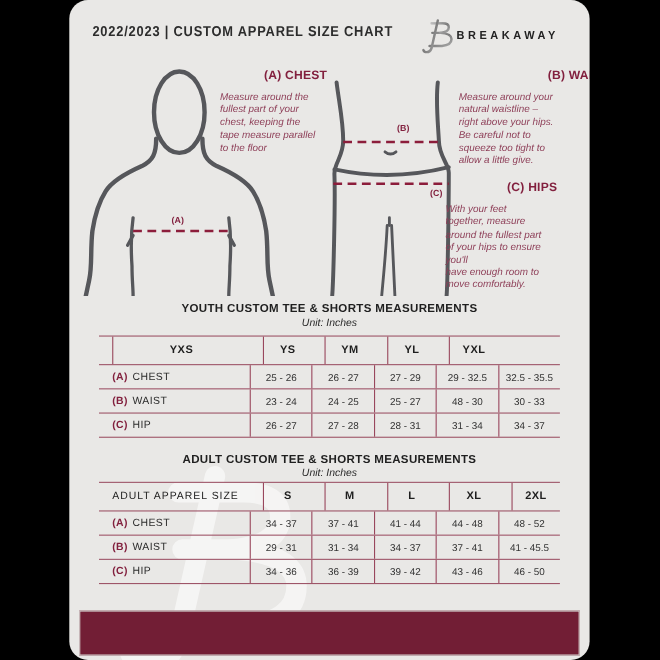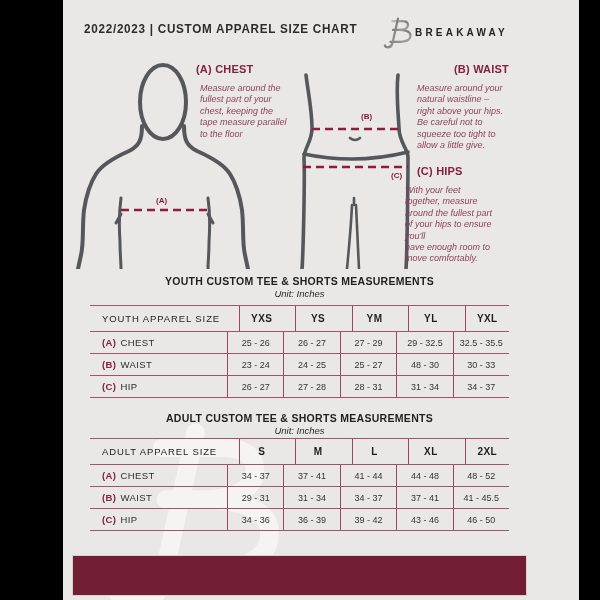--- a/index.html
+++ b/index.html
@@ -1,30 +1,30 @@
 <!DOCTYPE html>
 <html><head>
 <meta charset="utf-8">
 <style>
   * { margin:0; padding:0; box-sizing:border-box; }
   html,body { width:600px; height:600px; }
   body { background:#000; font-family:"Liberation Sans", sans-serif; position:relative; overflow:hidden; }
 
-  .stage { position:absolute; left:63px; top:0; width:516px; height:600px; background:#e9e8e6; overflow:hidden; }
+  .stage { position:absolute; left:63px; top:0; width:473px; height:600px; background:#e9e8e6; overflow:hidden;border-radius:17px; }
 
   
   .hdr-title { position:absolute; left:21px; top:21px; font-size:13px; font-weight:bold; color:#2c2c2c;
                letter-spacing:0.8px; transform:scaleX(0.9); transform-origin:left center; white-space:nowrap; }
   .logo { position:absolute; left:320px; top:15px; }
   .brand { position:absolute; left:352px; top:26px; font-size:10.5px; font-weight:bold; color:#222;
            letter-spacing:3.4px; transform:scaleX(0.95); transform-origin:left center; white-space:nowrap; }
 
   
   .fig { position:absolute; }
-  .guide-head { position:absolute; font-size:11px; font-weight:bold; color:#82203e; letter-spacing:0.2px; white-space:nowrap; }
+  .guide-head { position:absolute; font-size:11px; font-weight:bold; color:#82203e; letter-spacing:0.2px; white-space:nowrap;margin-left:44px; }
   .guide-body { position:absolute; font-size:9px; font-style:italic; color:#8e3f58; line-height:11.4px; white-space:pre-line; }
   .marker { position:absolute; font-size:8px; font-weight:bold; color:#82203e; }
 
   
   .sec-title { position:absolute; left:0; width:473px; text-align:center; font-size:10.5px; font-weight:bold;
                color:#1f1f1f; letter-spacing:0.3px; }
   .sec-unit  { position:absolute; left:0; width:473px; text-align:center; font-size:9.5px; font-style:italic; color:#2a2a2a; }
 
   
   .size-table { position:absolute; left:27px; width:419px; border-top:1.5px solid #9e5568; z-index:2; }
@@ -130,21 +130,20 @@
 
   <svg class="watermark" width="205" height="200" viewBox="0 0 48 54">
     <use href="#bk-b" stroke="#ffffff" stroke-width="5"></use>
   </svg>
 
   <div class="sec-title" style="top:275px;">YOUTH CUSTOM TEE &amp; SHORTS MEASUREMENTS</div>
   <div class="sec-unit" style="top:288px;">Unit: Inches</div>
 
   <div class="size-table" style="top:305px;">
     <div class="t-row head">
-      <div class="cell lbl hdrlbl">YOUTH APPAREL SIZE</div>
       <div class="cell szh">YXS</div>
       <div class="cell szh">YS</div>
       <div class="cell szh">YM</div>
       <div class="cell szh">YL</div>
       <div class="cell szh">YXL</div>
     </div>
     <div class="t-row data">
       <div class="cell lbl">
         <span class="pfx">(A)</span>
         <span>CHEST</span>

